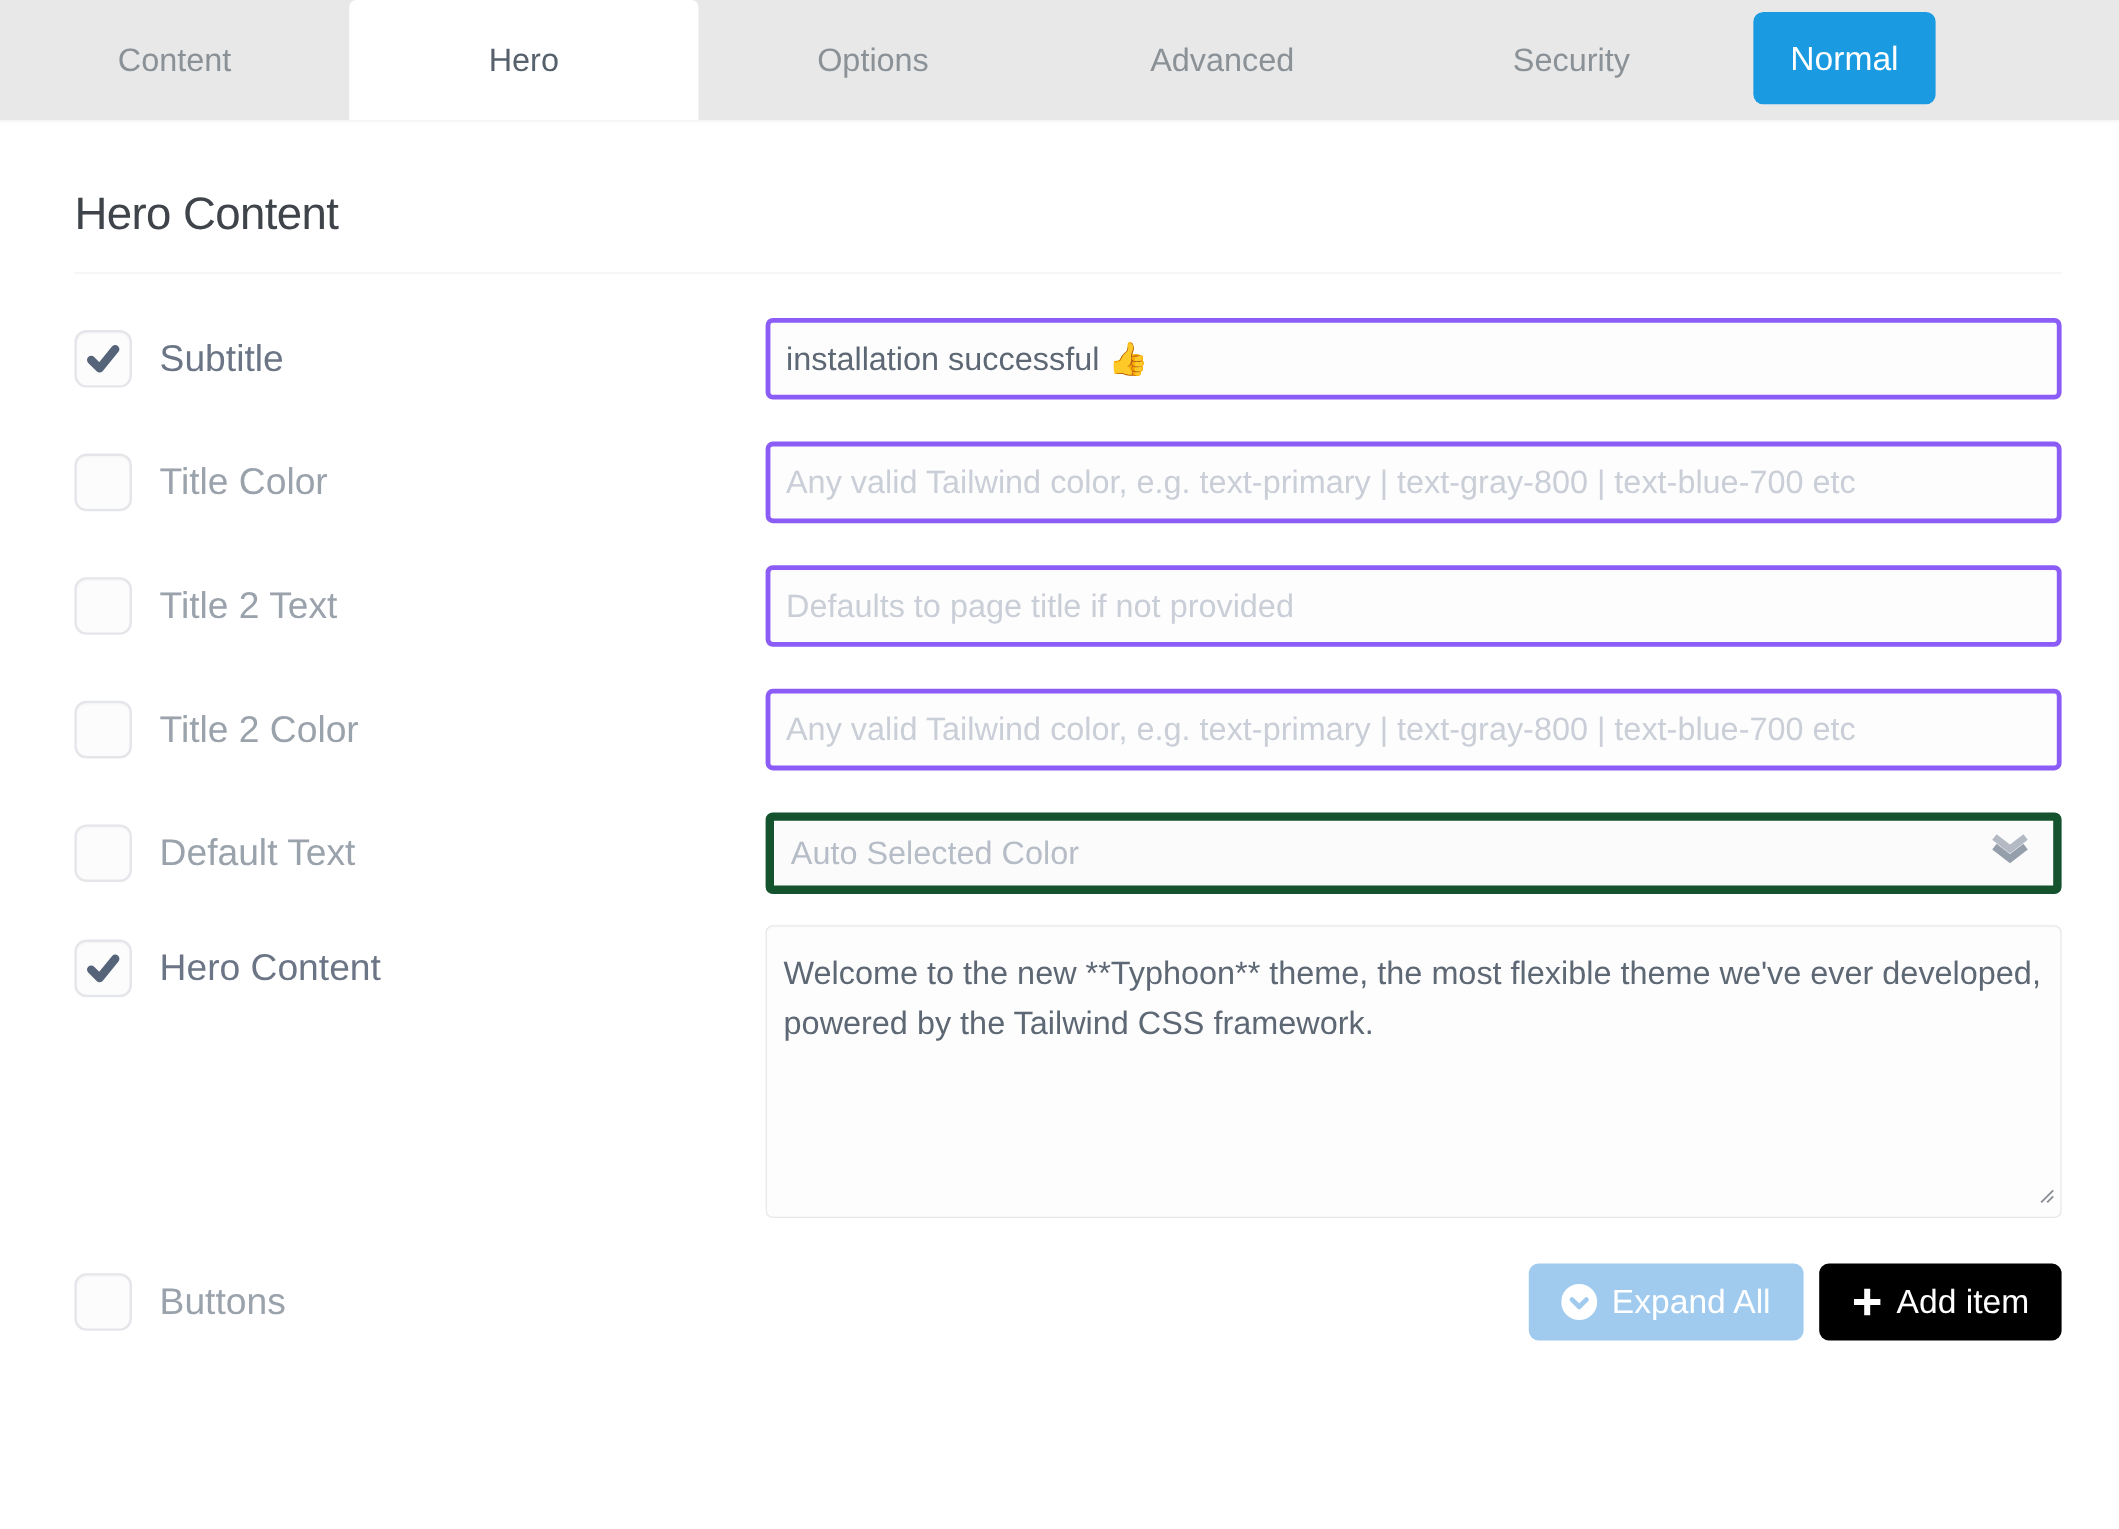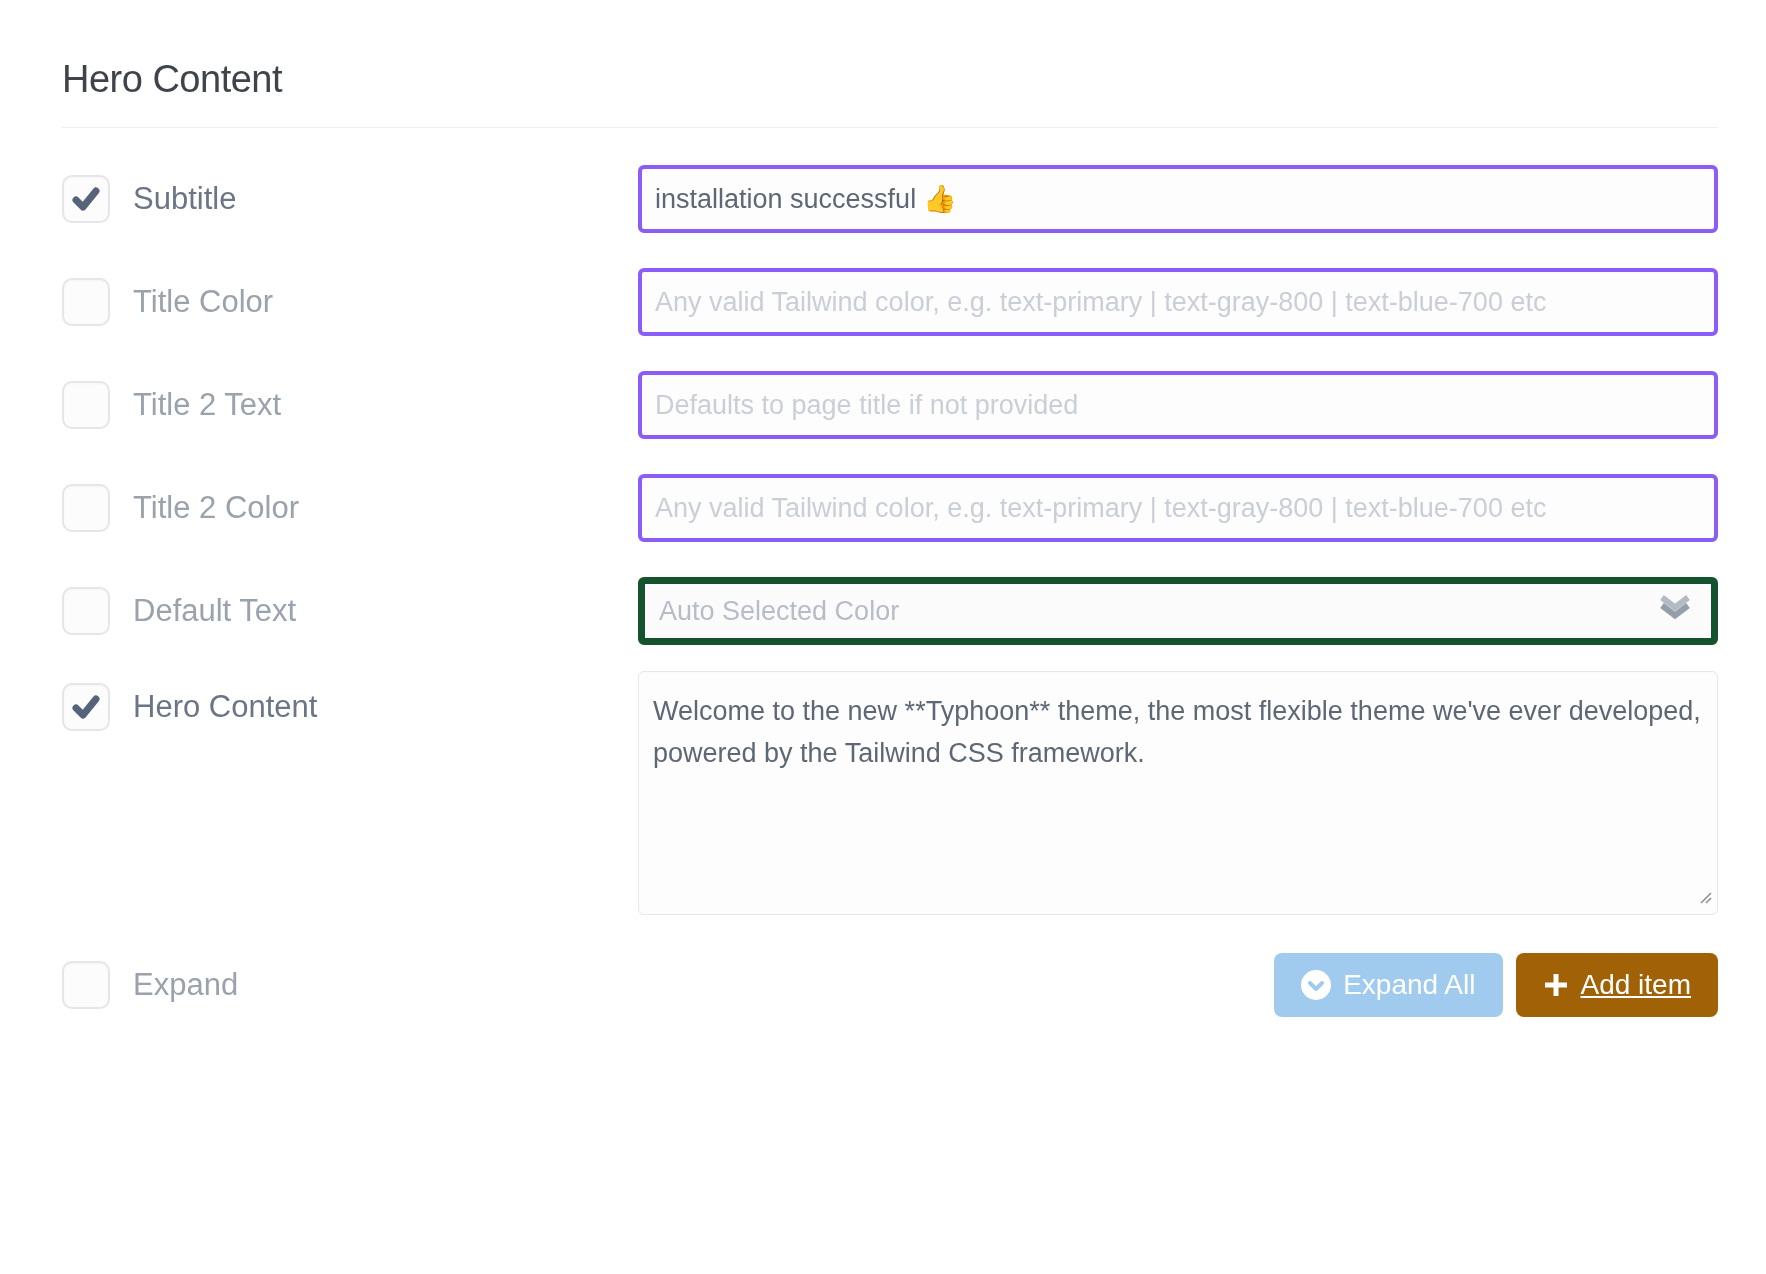--- a/index.html
+++ b/index.html
@@ -56,28 +56,49 @@
        border-radius:6px;background:#fdfdfe;padding:18px 14px;font-size:27px;line-height:42px;color:#5d6874;
        font-family:"Liberation Sans", sans-serif;resize:none;outline:none;
        box-shadow:inset 0 1px 2px rgba(0,0,0,0.02);}
   .resize-handle{position:absolute;right:5px;bottom:6px;}
 
   .row-buttons .row-right{display:flex;justify-content:flex-end;gap:13px;}
   .btn{display:flex;align-items:center;justify-content:center;gap:12px;height:64px;border:none;
        border-radius:8px;font-size:28px;color:#ffffff;padding:0 27px;cursor:pointer;
        font-family:"Liberation Sans", sans-serif;}
   .btn.light{background:#a0cbee;}
-  .btn.solid{background:#a16207;text-decoration:underline;}
+  .btn.solid{background:#000000;}
   .row-buttons{margin-top:38px;}
 </style>
 </head>
 <body>
 
 <div class="screen">
 
+  <div class="tabbar">
+    <div class="tab">
+        <span>Content</span>
+      </div>
+    <div class="tab active">
+        <span>Hero</span>
+      </div>
+    <div class="tab">
+        <span>Options</span>
+      </div>
+    <div class="tab">
+        <span>Advanced</span>
+      </div>
+    <div class="tab">
+        <span>Security</span>
+      </div>
+    <div class="mode-toggle">
+      <div class="mode-btn normal">Normal</div>
+      <div class="mode-btn expert">Expert</div>
+    </div>
+  </div>
 
   <div class="content">
 
     <div class="page-heading">
       <h1>Hero Content</h1>
     </div>
 
     <div class="row first is-checked">
       <div class="row-left">
         <div class="checkbox">
@@ -167,21 +188,21 @@
             </svg>
         </span>
       </div>
     </div>
 
     <div class="row row-buttons">
       <div class="row-left">
         <div class="checkbox">
           
         </div>
-        <span class="field-label">Expand</span>
+        <span class="field-label">Buttons</span>
       </div>
       <div class="row-right">
         <button class="btn light">
           <span style="display:flex;">
             <svg width="30" height="30" viewBox="0 0 30 30">
                 <circle cx="15" cy="15" r="15" fill="#ffffff"></circle>
                 <polyline points="9,13 15,19 21,13" fill="none" stroke="#a0cbee" stroke-width="4" stroke-linecap="round" stroke-linejoin="round"></polyline>
               </svg>
           </span>
           <span>Expand All</span>

